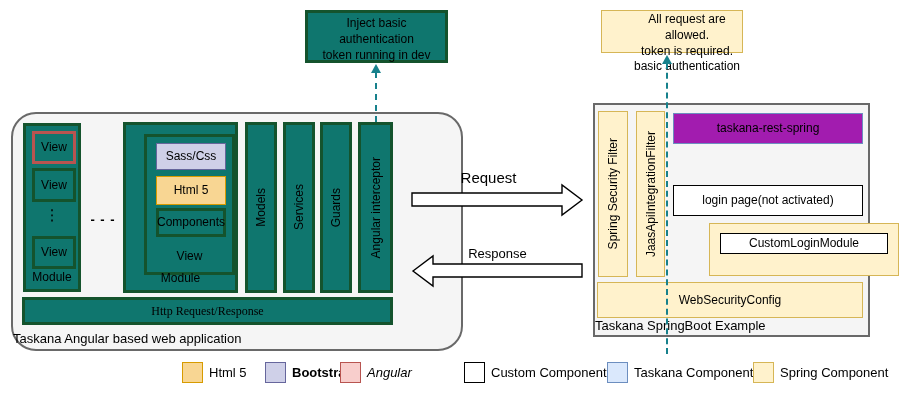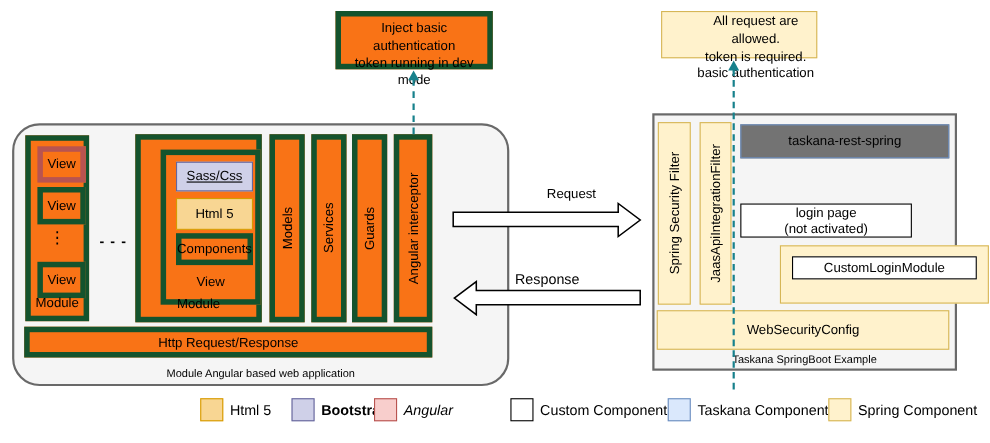--- a/index.html
+++ b/index.html
@@ -1,45 +1,44 @@
 <!DOCTYPE html>
 <html><head>
 <meta charset="utf-8">
 <style>
   html,body{margin:0;padding:0;background:#fff;}
   body{width:900px;height:403px;position:relative;overflow:hidden;
        font-family:"Liberation Sans",sans-serif;color:#000;}
   .abs{position:absolute;box-sizing:border-box;}
-  .pink{background:#f97316;border:5px solid #14532d;}
-  .lav{background:#CFD0E8;border:1px solid #66669C;text-decoration:underline;}
+  .pink{background:#0f766e;border:3px solid #14532d;}
+  .lav{background:#CFD0E8;border:1px solid #66669C;}
   .orange{background:#F8D693;border:1px solid #D79B00;}
   .yellow{background:#FFF2CC;border:1px solid #D6B656;}
-  .blue{background:#737373;border:1px solid #6C8EBF;}
+  .blue{background:#a21caf;border:1px solid #6C8EBF;}
   .whitebox{background:#FFF;border:1px solid #000;}
   .container{background:#F5F5F5;border:2px solid #696969;}
   .center{display:flex;align-items:center;justify-content:center;}
   .lbl{font-size:12px;text-align:center;line-height:1.25;}
   .vtext{writing-mode:vertical-rl;transform:rotate(180deg);font-size:12px;white-space:nowrap;}
   .dash{width:0;border-left:2px dashed #17818C;z-index:6;}
   .arrow-up{width:0;height:0;border-left:5px solid transparent;border-right:5px solid transparent;
             border-bottom:9px solid #17818C;z-index:6;}
   .note{font-size:12px;text-align:center;line-height:1.32;padding-top:3px;}
-  .title{font-size:10px;text-align:center;}
+  .title{font-size:13px;}
   .legend-item{position:absolute;top:361px;display:flex;align-items:center;gap:6px;height:23px;}
   .swatch{width:21px;height:21px;border:1px solid #000;box-sizing:border-box;}
   .legend-label{font-size:13px;white-space:nowrap;}
   svg{display:block;}
 </style>
 </head>
 <body>
 
 <div class="abs pink note" style="left:305px;top:10px;width:143px;height:53px;">
   <div>Inject basic authentication</div>
   <div>token running in dev</div>
-  <div>mode</div>
 </div>
 <div class="abs arrow-up" style="left:371px;top:64px;"></div>
 <div class="abs dash" style="left:375px;top:72px;height:50px;"></div>
 
 <div class="abs yellow note" style="left:601px;top:10px;width:142px;height:43px;padding-top:1px;padding-left:30px;">
   <div>All request are allowed.</div>
   <div>token is required.</div>
   <div>basic authentication</div>
 </div>
 <div class="abs arrow-up" style="left:662px;top:55px;"></div>
@@ -73,44 +72,44 @@
   <div class="abs pink center" style="left:270px;top:8px;width:32px;height:171px;">
     <span class="vtext">Services</span>
   </div>
   <div class="abs pink center" style="left:307px;top:8px;width:32px;height:171px;">
     <span class="vtext">Guards</span>
   </div>
   <div class="abs pink center" style="left:345px;top:8px;width:35px;height:171px;">
     <span class="vtext">Angular interceptor</span>
   </div>
 
-  <div class="abs pink lbl center" style="left:9px;top:183px;width:371px;height:28px;">Http Request/Response</div>
+  <div class="abs pink lbl center" style="left:9px;top:183px;width:371px;height:28px;font-family:Liberation Serif, serif;">Http Request/Response</div>
 
-  <div class="abs title" style="left:0;right:0;bottom:3px;">Module Angular based web application</div>
+  <div class="abs title" style="left:0;right:0;bottom:3px;">Taskana Angular based web application</div>
 </div>
 
-<div class="abs lbl" style="left:437px;top:169px;width:165px;font-size:12px;">Request</div>
+<div class="abs lbl" style="left:406px;top:169px;width:165px;font-size:15px;">Request</div>
 <div class="abs lbl" style="left:415px;top:246px;width:165px;font-size:13px;">Response</div>
 <svg class="abs" style="left:405px;top:160px;" width="185" height="130" viewBox="0 0 185 130">
   <polygon points="7,33 157,33 157,25 177,40 157,55 157,46 7,46" fill="#FFFFFF" stroke="#000000" stroke-width="1.4" stroke-linejoin="miter"></polygon>
   <polygon points="8,111 28,96 28,104 177,104 177,117 28,117 28,126" fill="#FFFFFF" stroke="#000000" stroke-width="1.4" stroke-linejoin="miter"></polygon>
 </svg>
 
 <div class="abs container" style="left:593px;top:103px;width:277px;height:234px;">
 
   <div class="abs yellow center" style="left:3px;top:6px;width:30px;height:166px;">
     <span class="vtext">Spring Security Filter</span>
   </div>
   <div class="abs yellow center" style="left:41px;top:6px;width:29px;height:166px;">
     <span class="vtext">JaasApiIntegrationFilter</span>
   </div>
 
   <div class="abs blue lbl center" style="left:78px;top:8px;width:190px;height:31px;">taskana-rest-spring</div>
 
-  <div class="abs whitebox lbl center" style="left:78px;top:80px;width:156px;height:31px;flex-direction:column;">
+  <div class="abs whitebox lbl center" style="left:78px;top:80px;width:190px;height:31px;flex-direction:row;">
     <div>login page</div>
     <div>(not activated)</div>
   </div>
 
   <div class="abs yellow" style="left:78px;top:118px;width:190px;height:53px;margin-left:36px;">
     <div class="abs whitebox lbl center" style="left:10px;top:9px;width:168px;height:21px;">CustomLoginModule</div>
   </div>
 
   <div class="abs yellow lbl center" style="left:2px;top:177px;width:266px;height:36px;">WebSecurityConfig</div>
 

